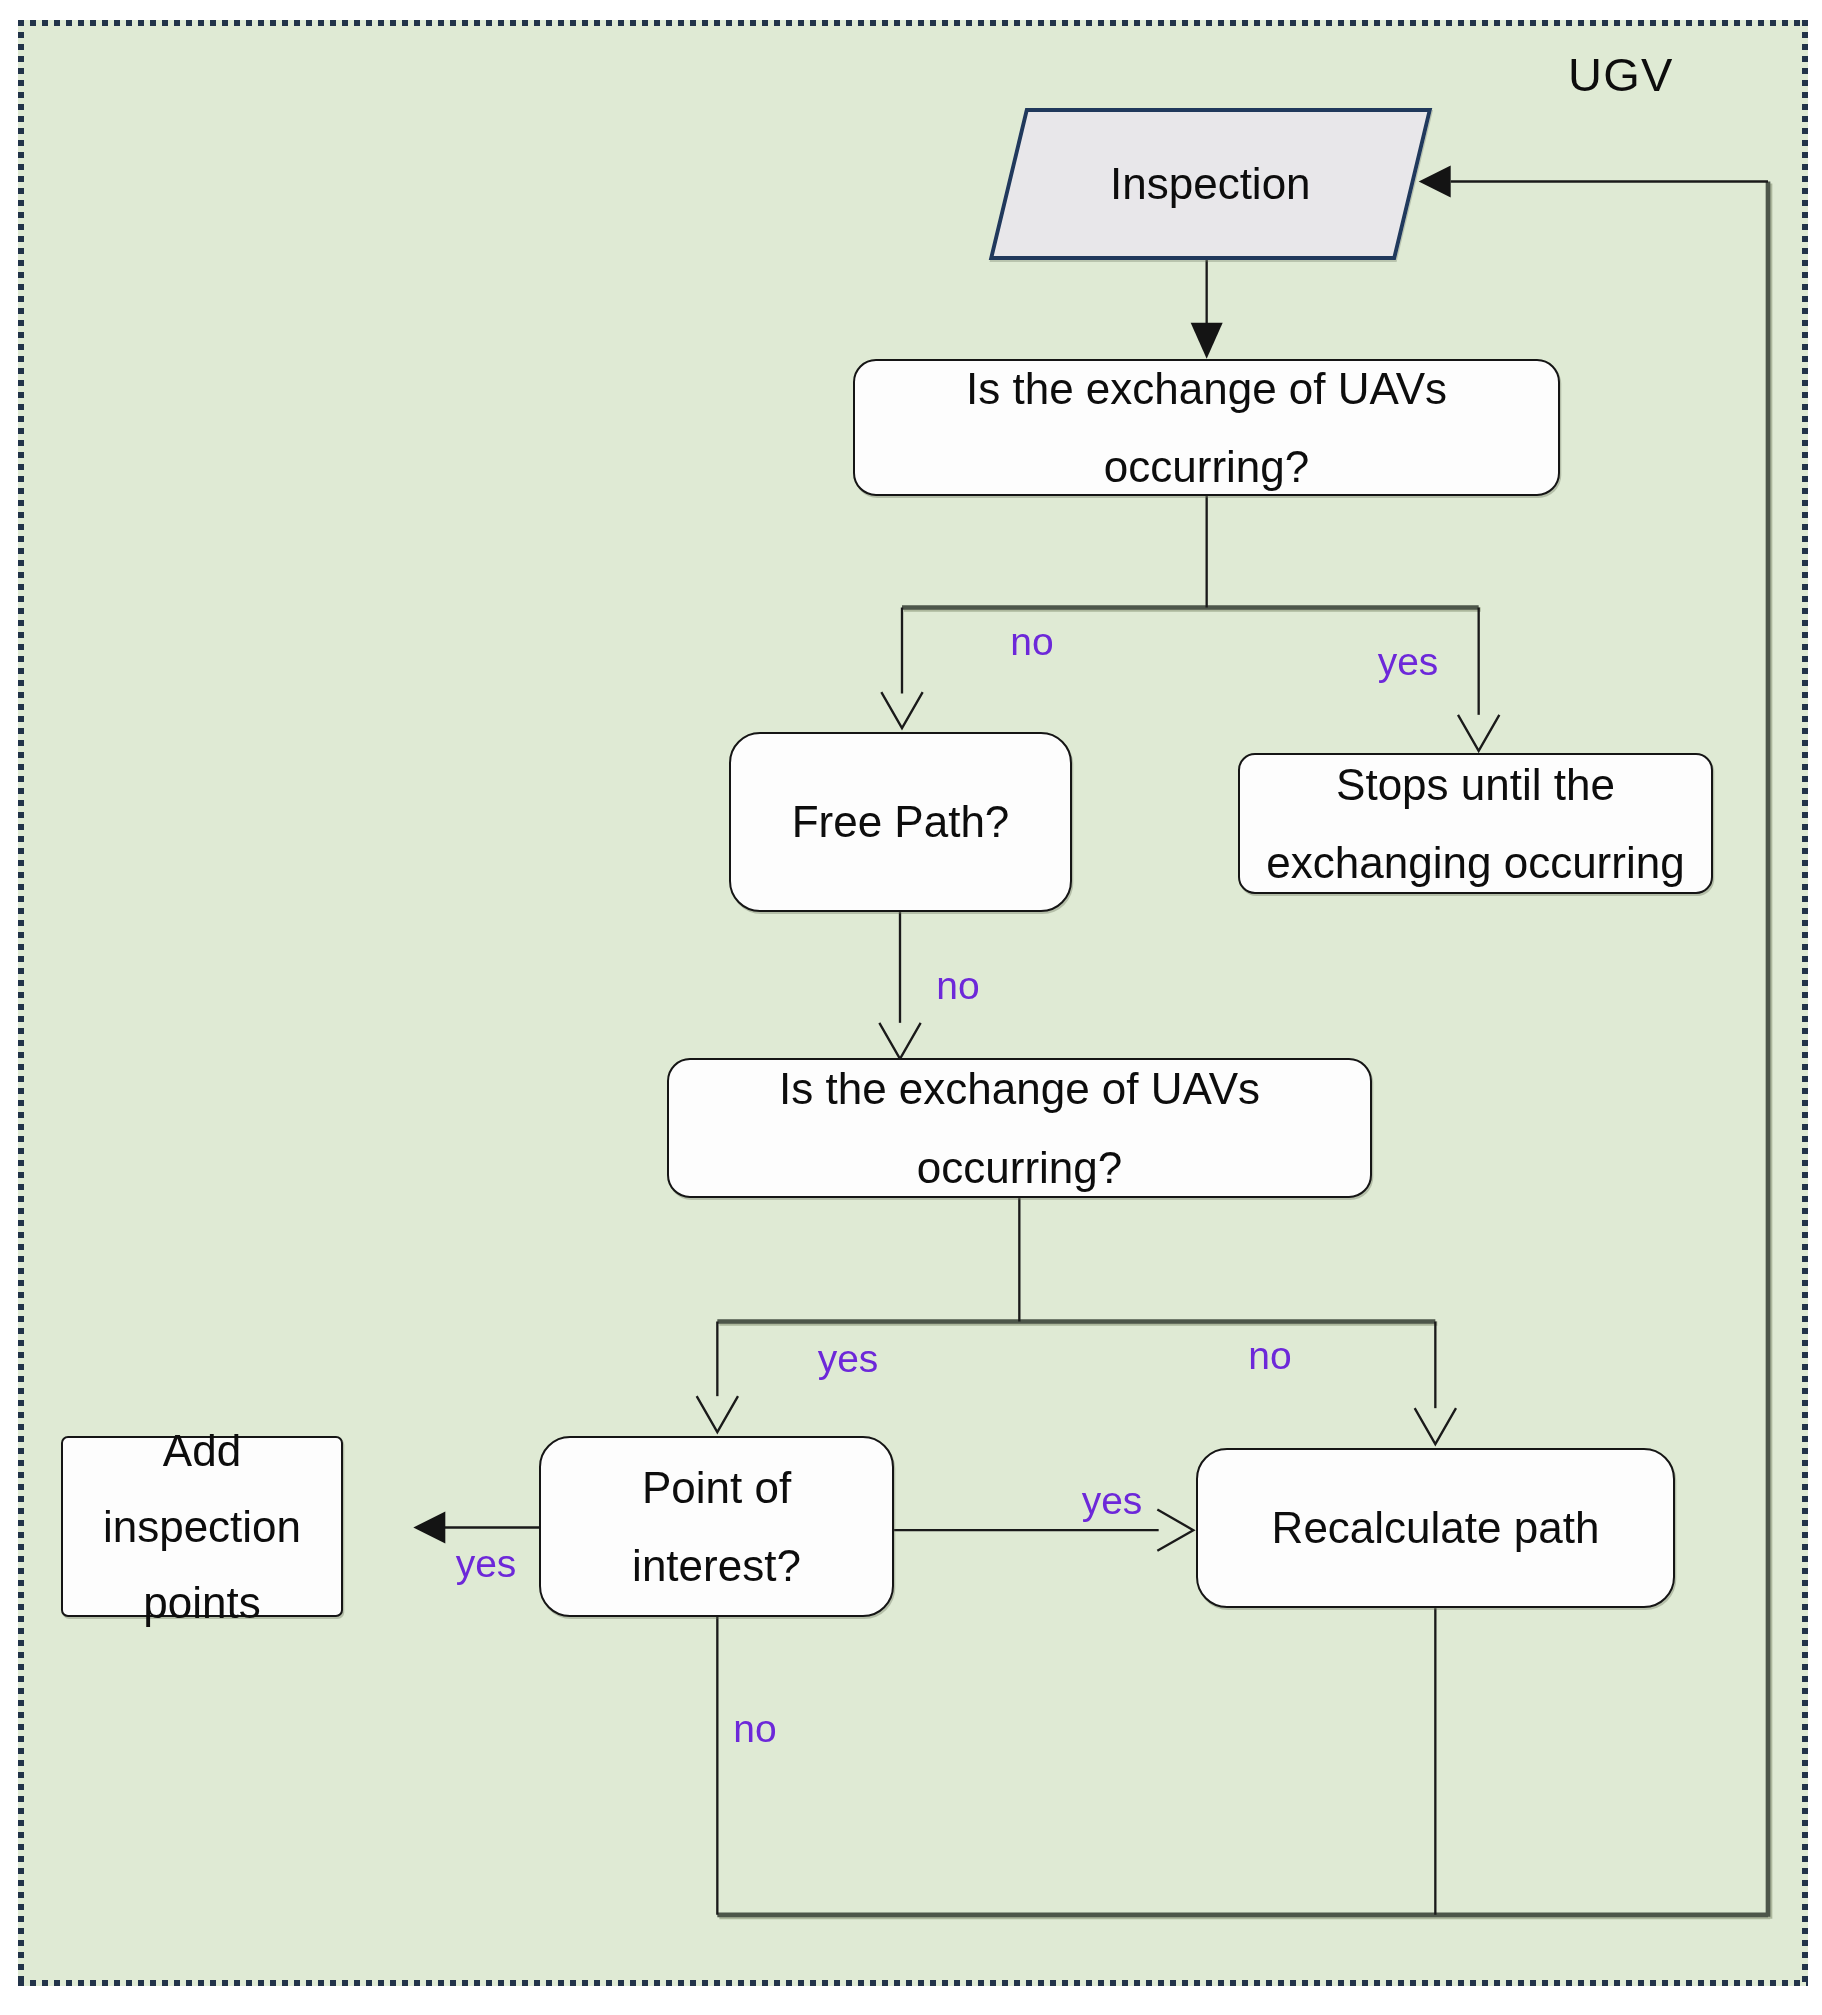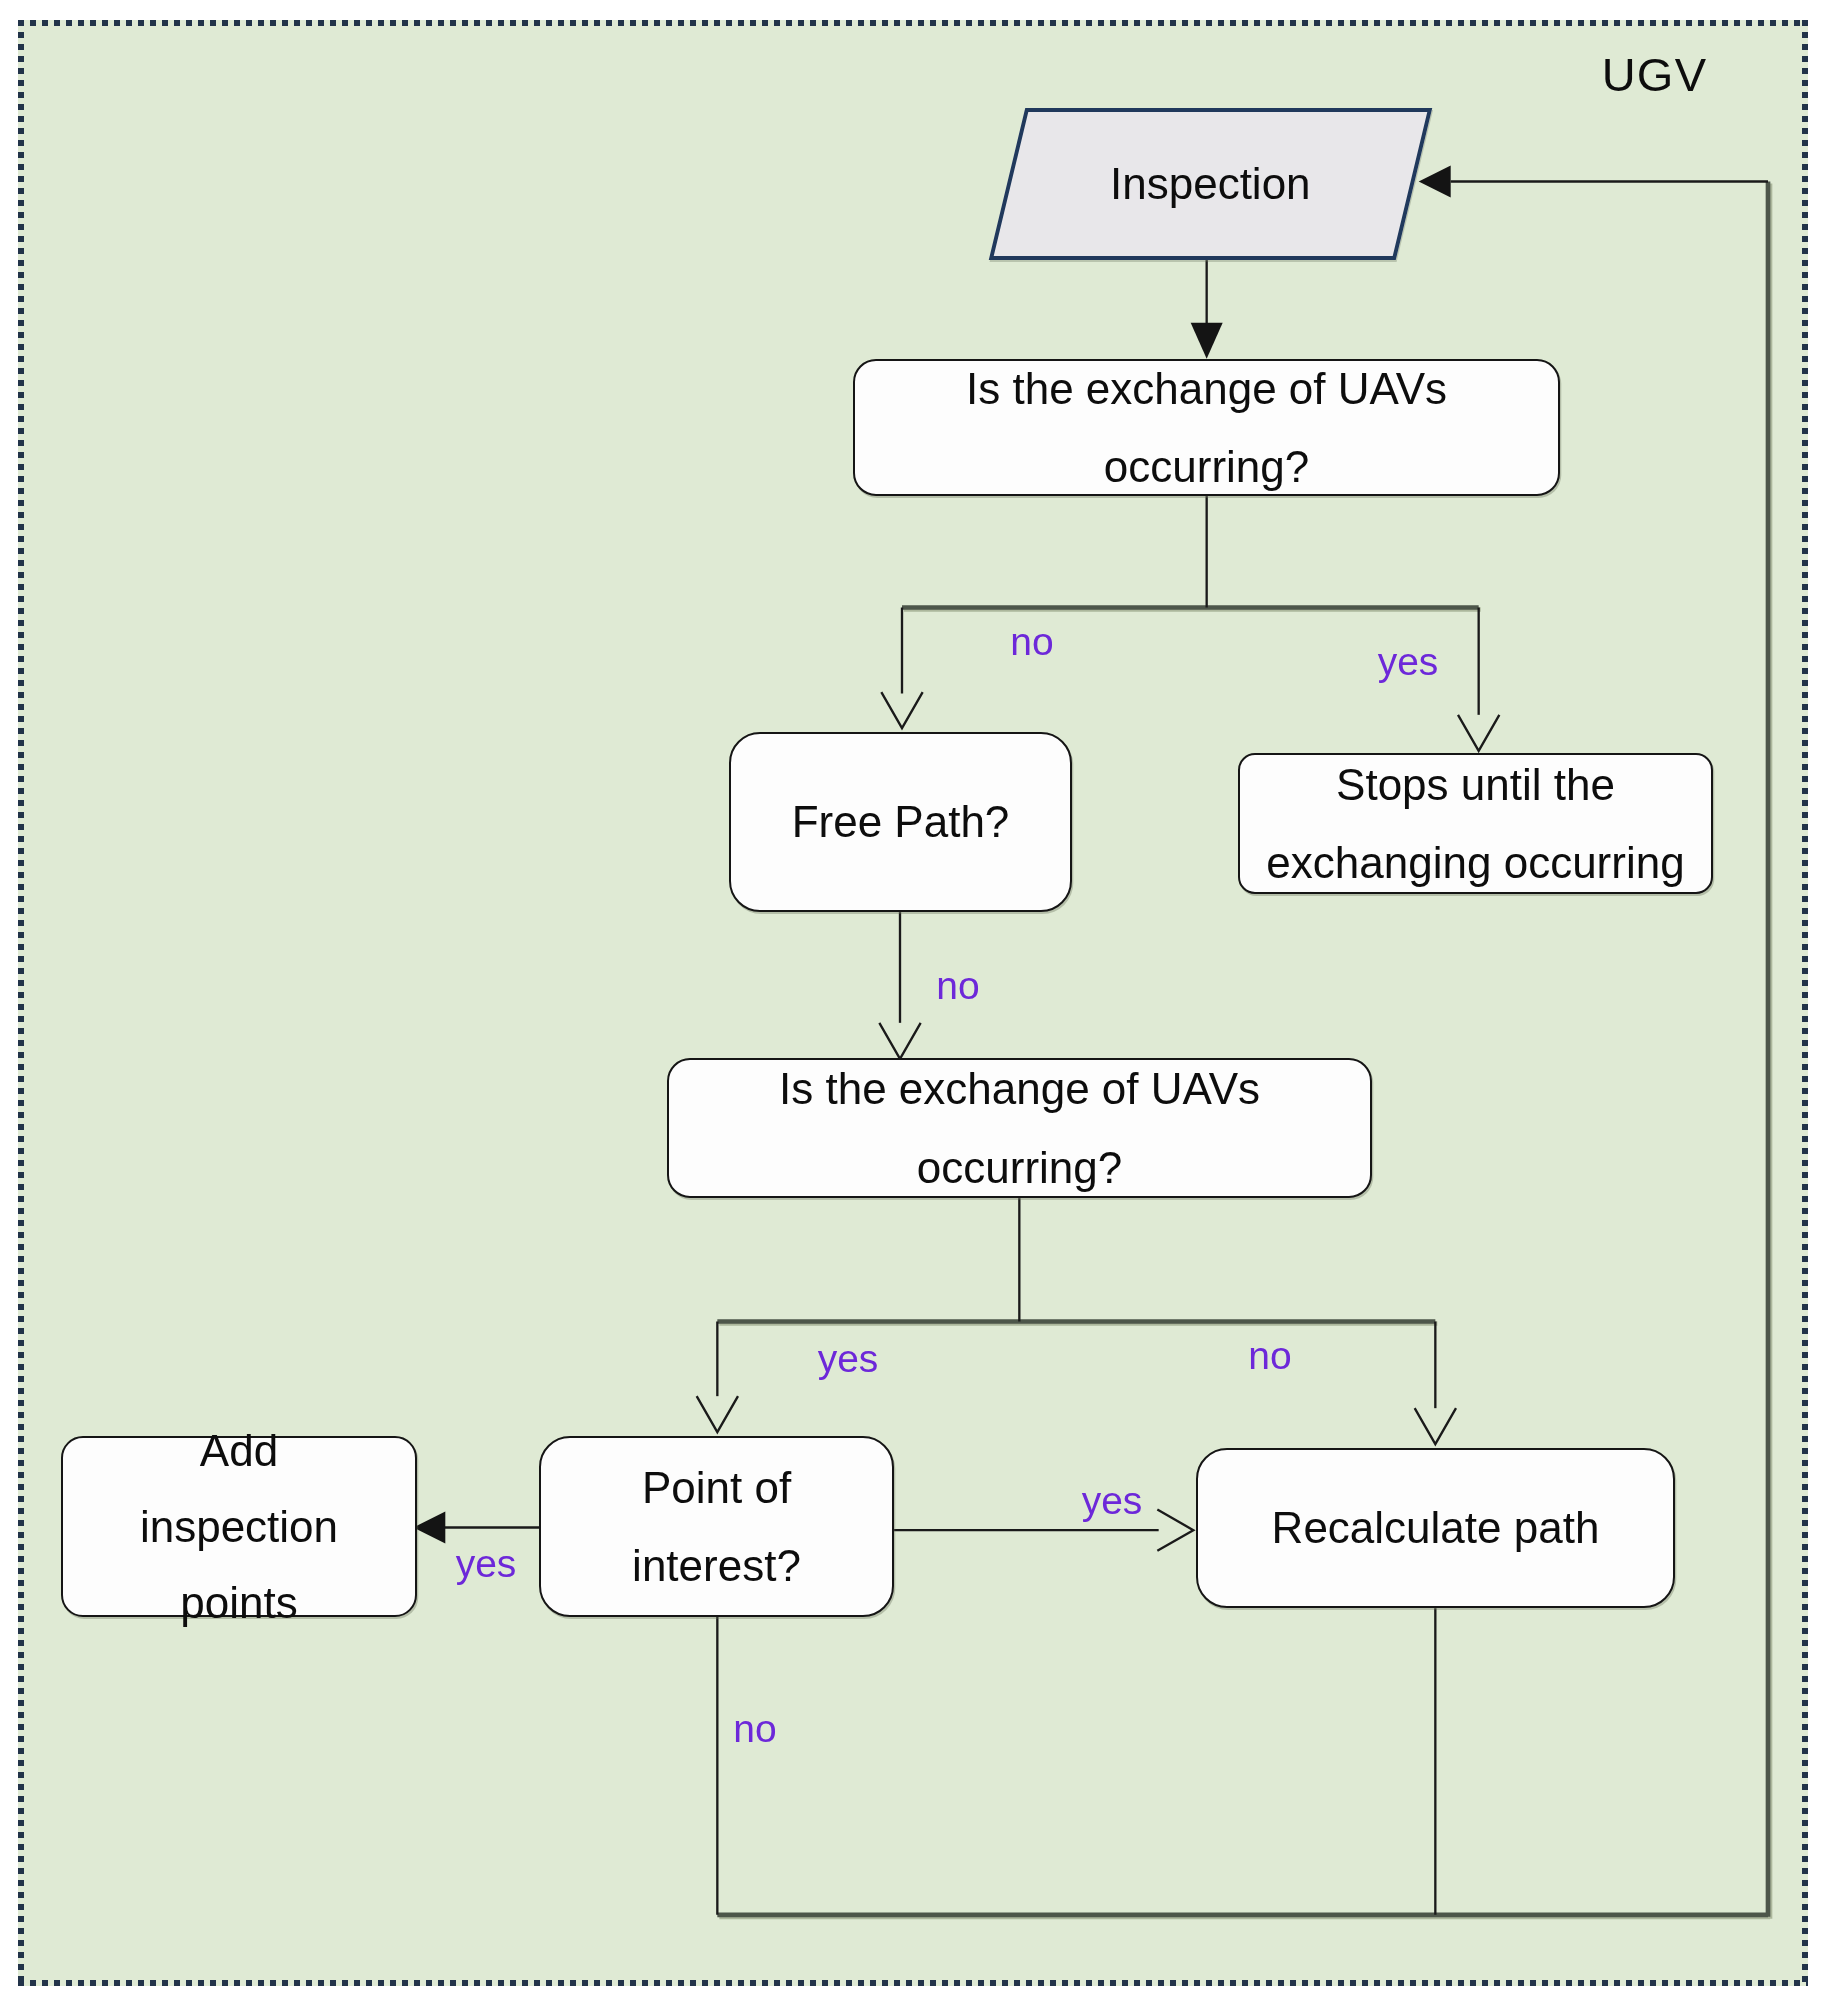--- a/index.html
+++ b/index.html
@@ -12,21 +12,21 @@
     background:#dfead4;
   }
   
   .dot-h{position:absolute;left:0;right:0;height:6px;
     background:repeating-linear-gradient(90deg,#223349 0 6px,transparent 6px 12px);}
   .dot-v{position:absolute;top:0;bottom:0;width:6px;
     background:repeating-linear-gradient(180deg,#223349 0 6px,transparent 6px 12px);}
   .dot-top{top:0;}.dot-bottom{bottom:0;}.dot-left{left:0;}.dot-right{right:0;}
 
   .panel-title{
-    position:absolute;left:1568px;top:49px;width:173px;text-align:center;
+    position:absolute;left:1568px;top:49px;width:173px;
     font-size:47px;line-height:1.1;color:#0d0d0d;letter-spacing:1.3px;
   }
 
   svg.wires{position:absolute;left:0;top:0;width:1822px;height:2015px;}
   .thin{stroke:#1a1a1a;stroke-width:3.5;fill:none;}
   .bus{stroke:#4d564a;stroke-width:7;fill:none;}
   .bus-g{filter:drop-shadow(3px 3px 0 rgba(130,140,110,0.55));}
   .tri{fill:#141414;stroke:none;}
 
   .node{
@@ -126,21 +126,21 @@
   <div class="node" style="left:1238px;top:753px;width:475px;height:141px;border-radius:17px;">
     <div class="line">Stops until the</div>
     <div class="line">exchanging occurring</div>
   </div>
 
   <div class="node" style="left:667px;top:1058px;width:705px;height:140px;border-radius:23px;">
     <div class="line">Is the exchange of UAVs</div>
     <div class="line">occurring?</div>
   </div>
 
-  <div class="node" style="left:61px;top:1436px;width:356px;height:181px;border-radius:22px;line-height:1.25;">
+  <div class="node" style="left:61px;top:1436px;width:282px;height:181px;border-radius:7px;line-height:1.25;">
     <div class="line">Add</div>
     <div class="line">inspection</div>
     <div class="line">points</div>
   </div>
 
   <div class="node" style="left:539px;top:1436px;width:355px;height:181px;border-radius:31px;">
     <div class="line">Point of</div>
     <div class="line">interest?</div>
   </div>
 

